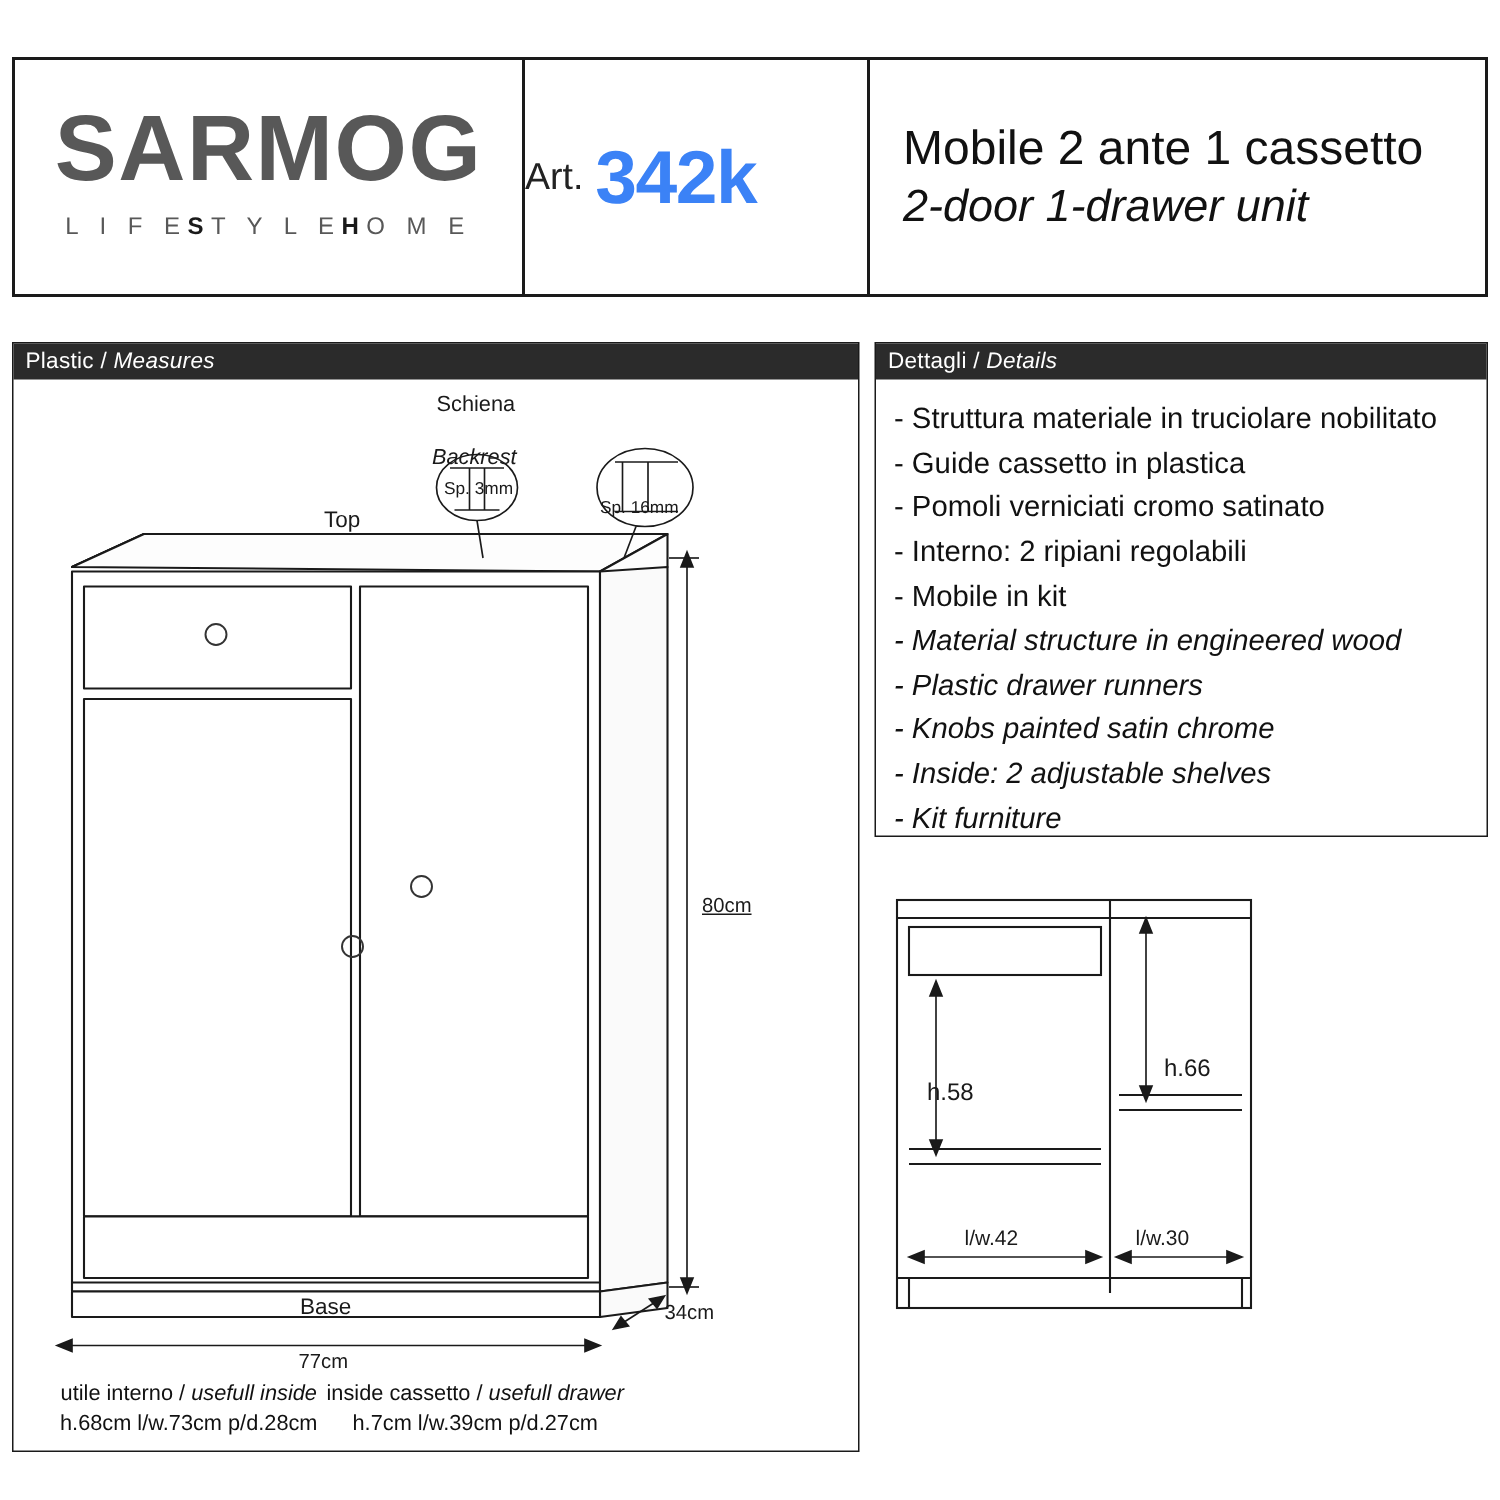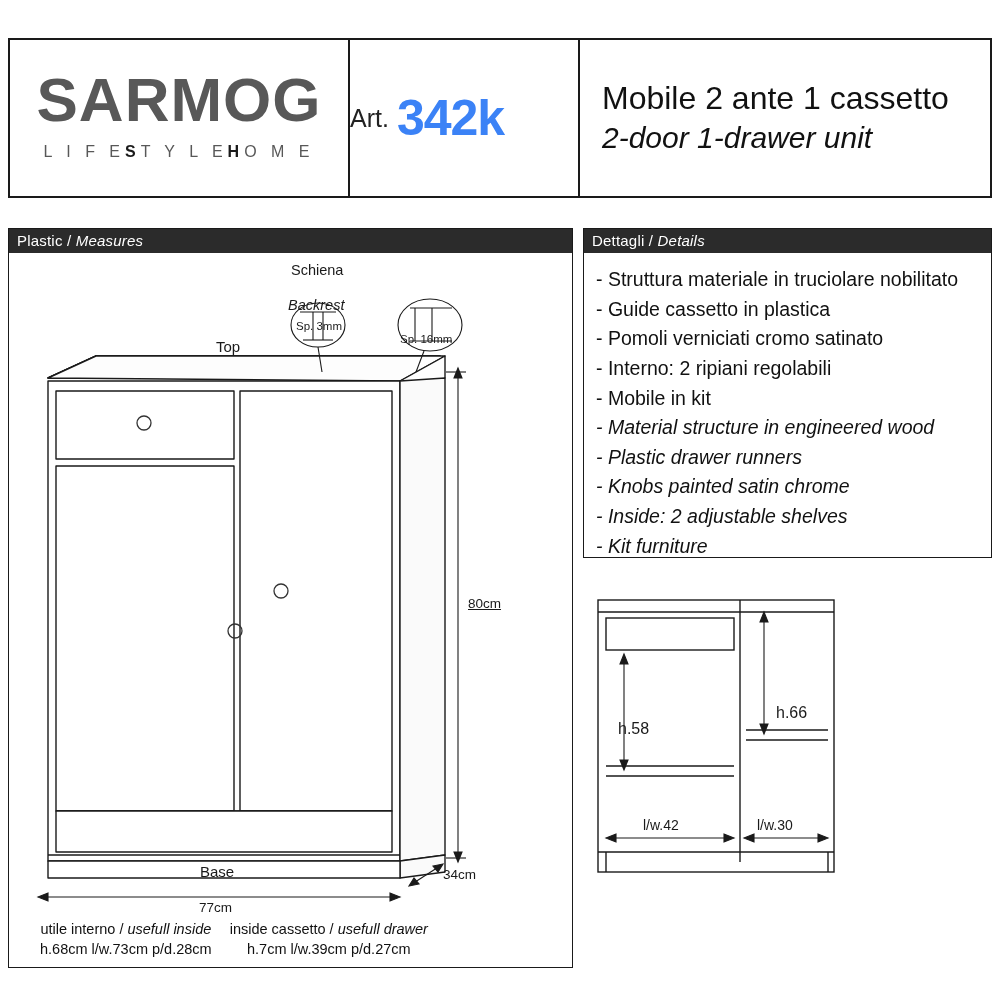--- a/index.html
+++ b/index.html
@@ -138,21 +138,21 @@
     position: absolute;
     left: 0; top: 0;
   }
 
   
   .captions {
     position: absolute;
     left: 40px; top: 920px;
     width: 520px;
     display: flex;
-    gap: 18px;
+    gap: 6px;
   }
   .cap {
     font-size: 14.5px;
     line-height: 1.35;
     color: #111;
     text-align: center;
   }
   .cap i { font-style: italic; }
 </style>
 </head>

